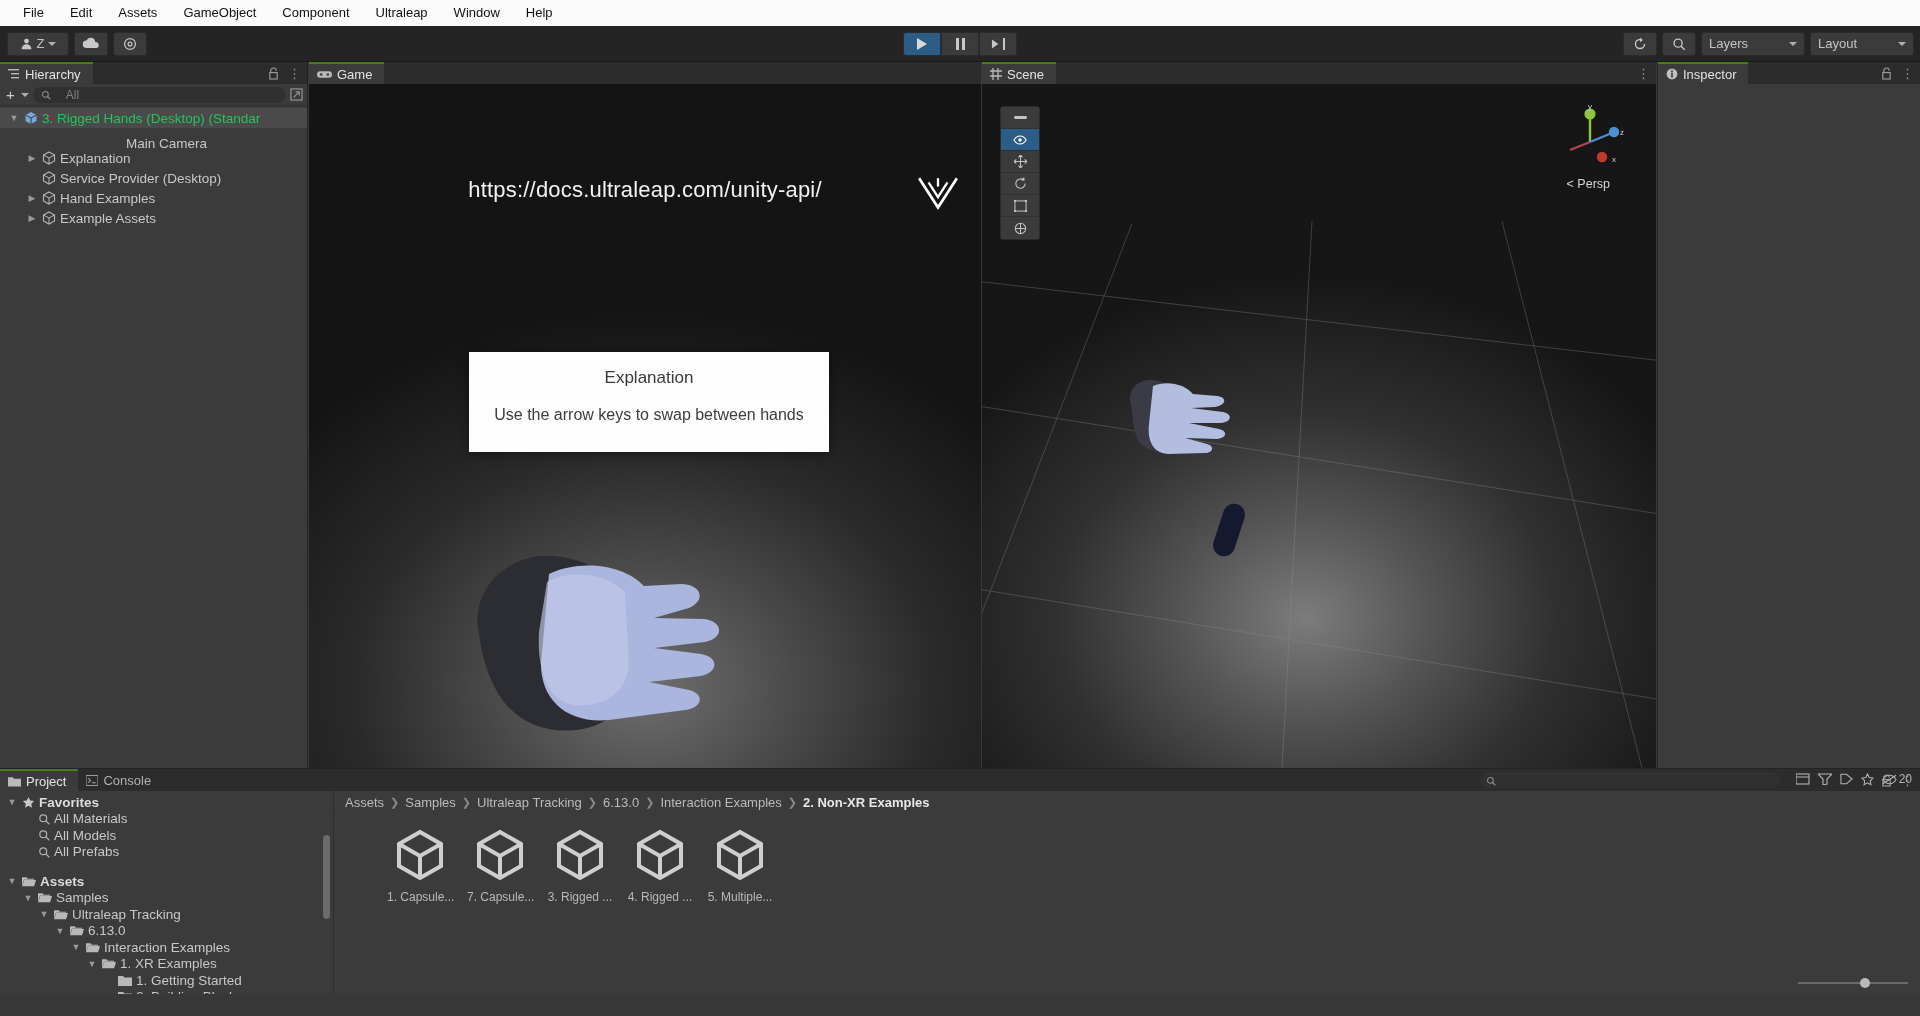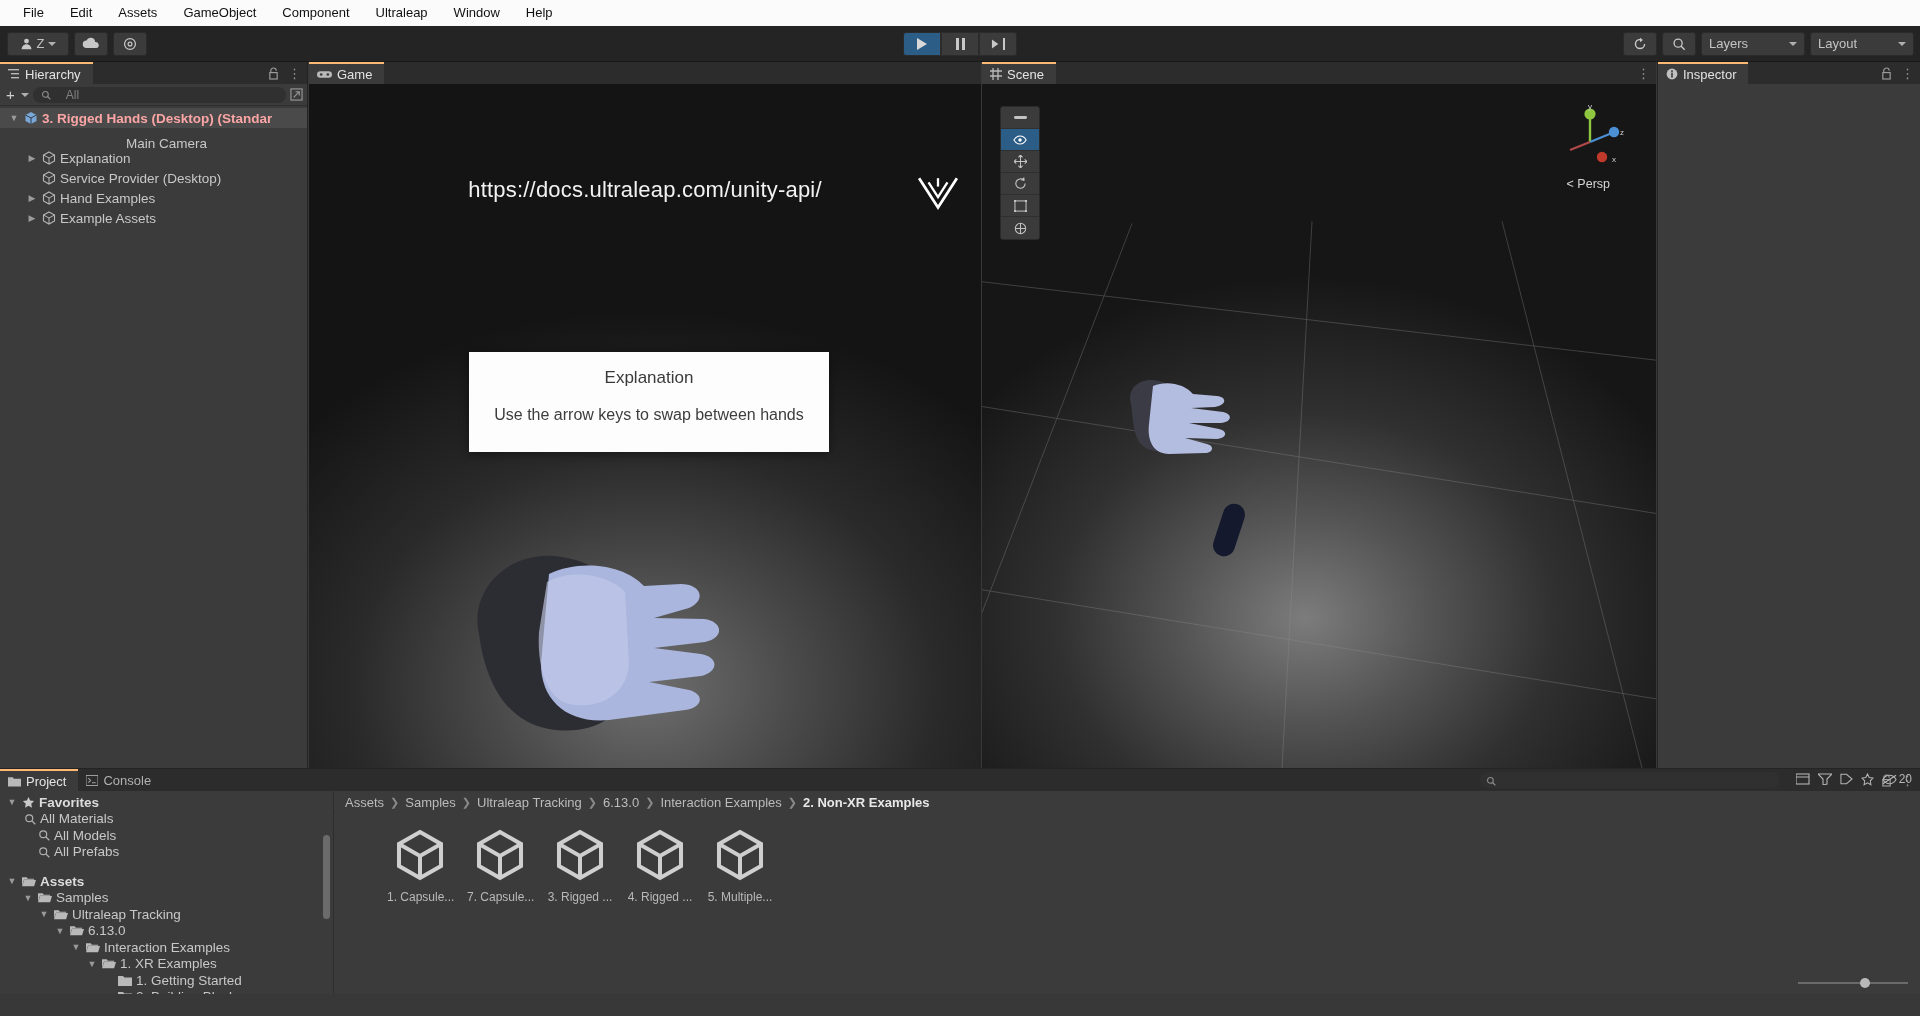--- a/index.html
+++ b/index.html
@@ -32,21 +32,21 @@
   .tb-right{ position:absolute; right:6px; display:flex; align-items:center; gap:5px; }
   .dd{ height:24px; background:#3b3b3b; border:1px solid #2a2a2a; border-radius:3px; display:flex; align-items:center;
     justify-content:space-between; padding:0 7px; font-size:13px; color:#c4c4c4; }
 
   
   .workspace{ position:absolute; left:0; top:62px; right:0; bottom:22px; }
 
   .panel-tabs{ height:22px; background:#2c2c2c; display:flex; align-items:flex-end; position:relative; }
   .tab{ height:22px; padding:0 12px 0 8px; display:flex; align-items:center; gap:5px;
     font-size:13px; color:#b0b0b0; background:transparent; }
-  .tab.active{ background:#3b3b3b; color:#e3e3e3; border-top:2px solid #fdba74; }
+  .tab.active{ background:#3b3b3b; color:#e3e3e3; border-top:2px solid #4d7c0f; }
   .tab-rt{ position:absolute; right:6px; bottom:3px; display:flex; gap:9px; align-items:center; color:#9a9a9a; font-size:13px; }
 
   
   .hierarchy{ position:absolute; left:0; top:0; width:308px; bottom:226px; background:#3b3b3b; border-right:1px solid #242424; }
   .h-toolbar{ height:22px; background:#3b3b3b; display:flex; align-items:center; gap:4px; padding:0 4px; border-bottom:1px solid #2e2e2e;}
   .search{ flex:1; height:16px; background:#303030; border-radius:8px; display:flex; align-items:center; padding:0 8px; gap:15px; color:#808080; font-size:12px;}
   .tree{ padding-top:2px; font-size:13.5px; }
   .trow{ height:20px; display:flex; align-items:center; gap:4px; padding-left:4px; color:#c8c8c8; white-space:nowrap; }
   .trow.sel{ background:#4a4a4a; }
   .arrow{ width:12px; text-align:center; color:#9a9a9a; font-size:9px; }
@@ -226,21 +226,21 @@
             <path d="M4 10l6-6M6 4h4v4" fill="none" stroke="#9a9a9a" stroke-width="1.2"></path>
           </svg>
       </div>
       <div class="tree" id="hierarchy-tree">
           <div class="trow sel" style="padding-left: 8px;">
             <span class="arrow">▼</span>
             <svg class="cube" viewBox="0 0 14 14">
               <path d="M7 1l5.5 3v6L7 13 1.5 10V4z" fill="#7aa7d6"></path>
               <path d="M1.5 4L7 7l5.5-3M7 7v6" fill="none" stroke="#2e3b49" stroke-width="1"></path>
             </svg>
-            <span style="font-weight:bold;color:#fca5a5">3. Rigged Hands (Desktop) (Standar</span>
+            <span style="font-weight:normal;color:#22c55e">3. Rigged Hands (Desktop) (Standar</span>
           </div>
           <div class="trow" style="padding-left: 26px; flex-direction: column;">
             <span class="arrow"></span>
             <svg class="cube" viewBox="0 0 14 14">
               <path d="M7 1l5.5 3v6L7 13 1.5 10V4z" fill="none" stroke="#b6b6b6" stroke-width="1.1"></path>
               <path d="M1.5 4L7 7l5.5-3M7 7v6" fill="none" stroke="#b6b6b6" stroke-width="1"></path>
             </svg>
             <span style="">Main Camera</span>
           </div>
           <div class="trow" style="padding-left: 26px;">
@@ -603,21 +603,21 @@
 
       <div class="p-left">
         <div class="ptree" id="project-tree">
             <div class="prow b" style="padding-left: 6px;">
               <span class="arrow">▼</span>
               <svg width="13" height="13" viewBox="0 0 14 14">
                 <path d="M7 1l1.8 3.8 4.2.6-3 3 .7 4.2L7 10.6 3.3 12.6l.7-4.2-3-3 4.2-.6z" fill="#c9c9c9"></path>
               </svg>
               <span>Favorites</span>
             </div>
-            <div class="prow" style="padding-left: 8px;">
+            <div class="prow" style="padding-left: 22px;">
               <span class="arrow"></span>
               <svg width="12" height="12" viewBox="0 0 16 16">
                 <circle cx="7" cy="7" r="4.6" fill="none" stroke="#b0b0b0" stroke-width="1.6"></circle>
                 <line x1="10.5" y1="10.5" x2="15" y2="15" stroke="#b0b0b0" stroke-width="1.8"></line>
               </svg>
               <span>All Materials</span>
             </div>
             <div class="prow" style="padding-left: 22px;">
               <span class="arrow"></span>
               <svg width="12" height="12" viewBox="0 0 16 16">

